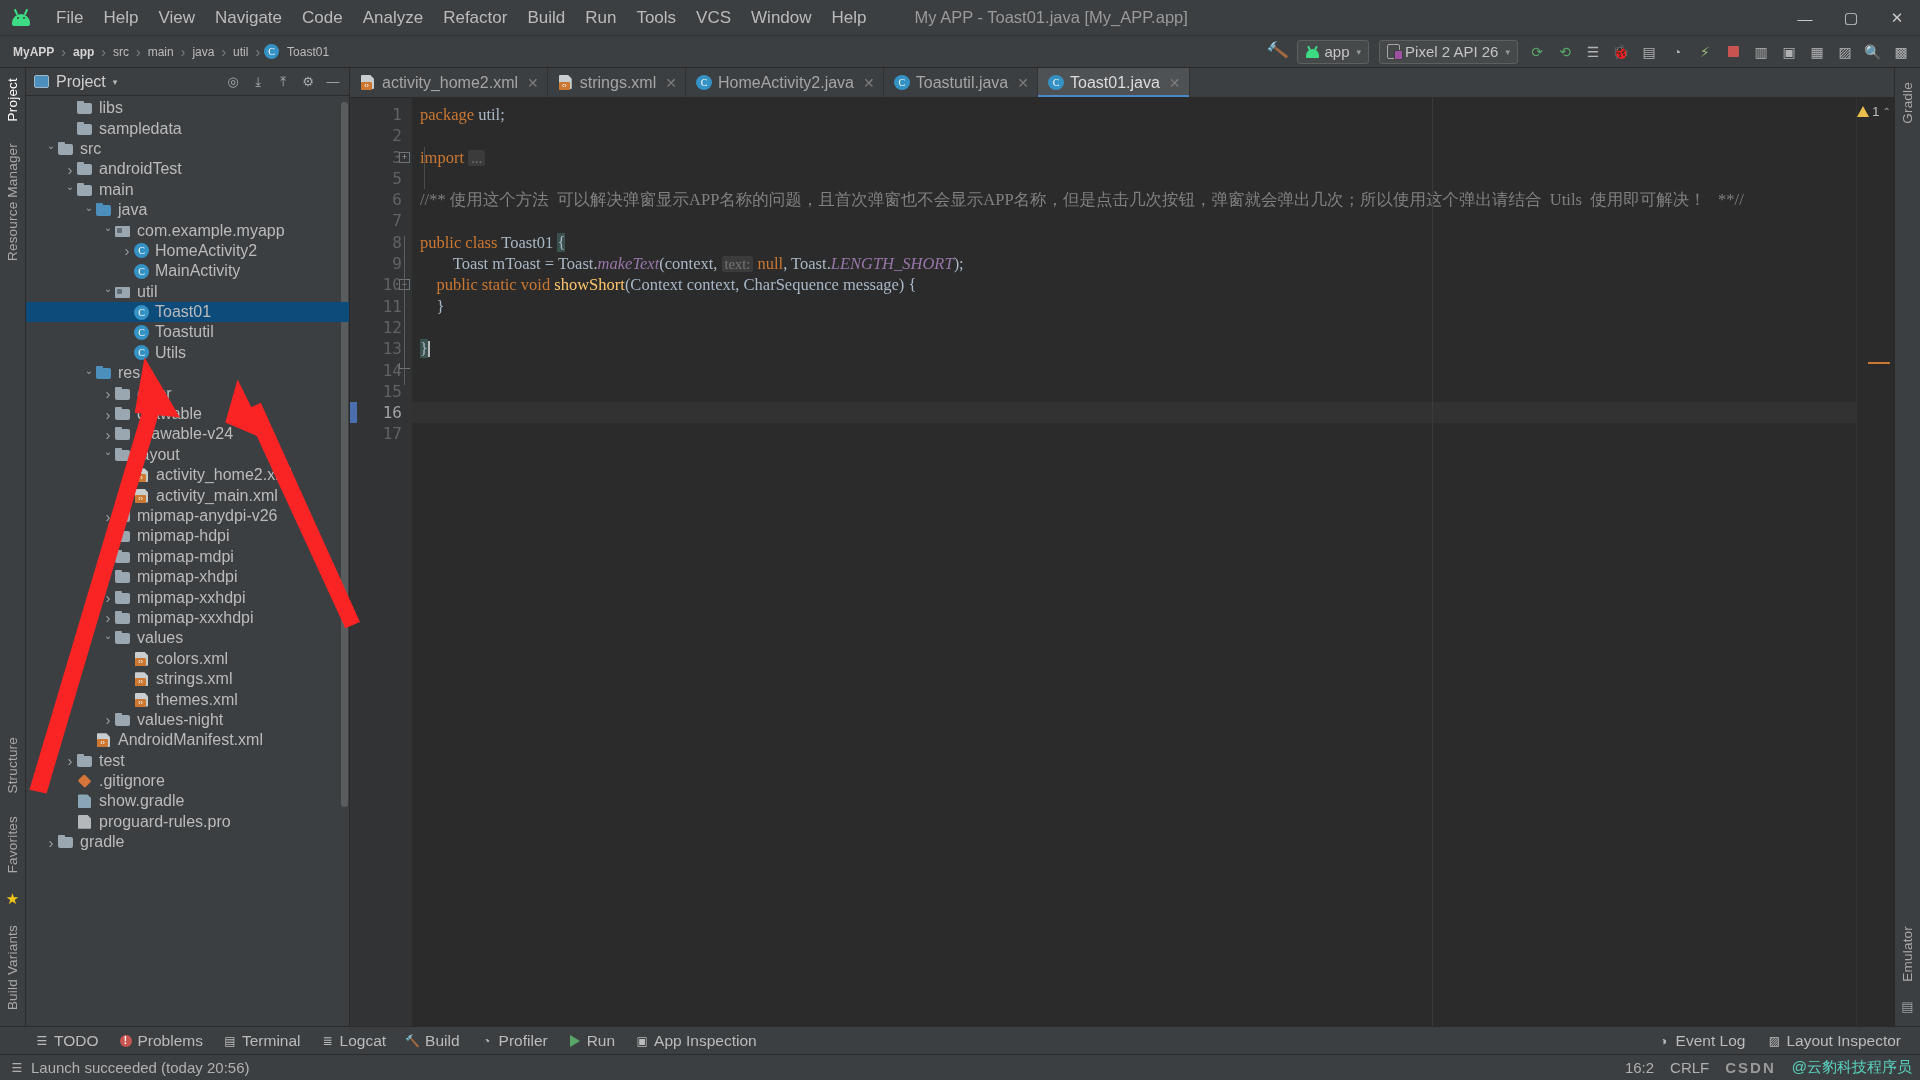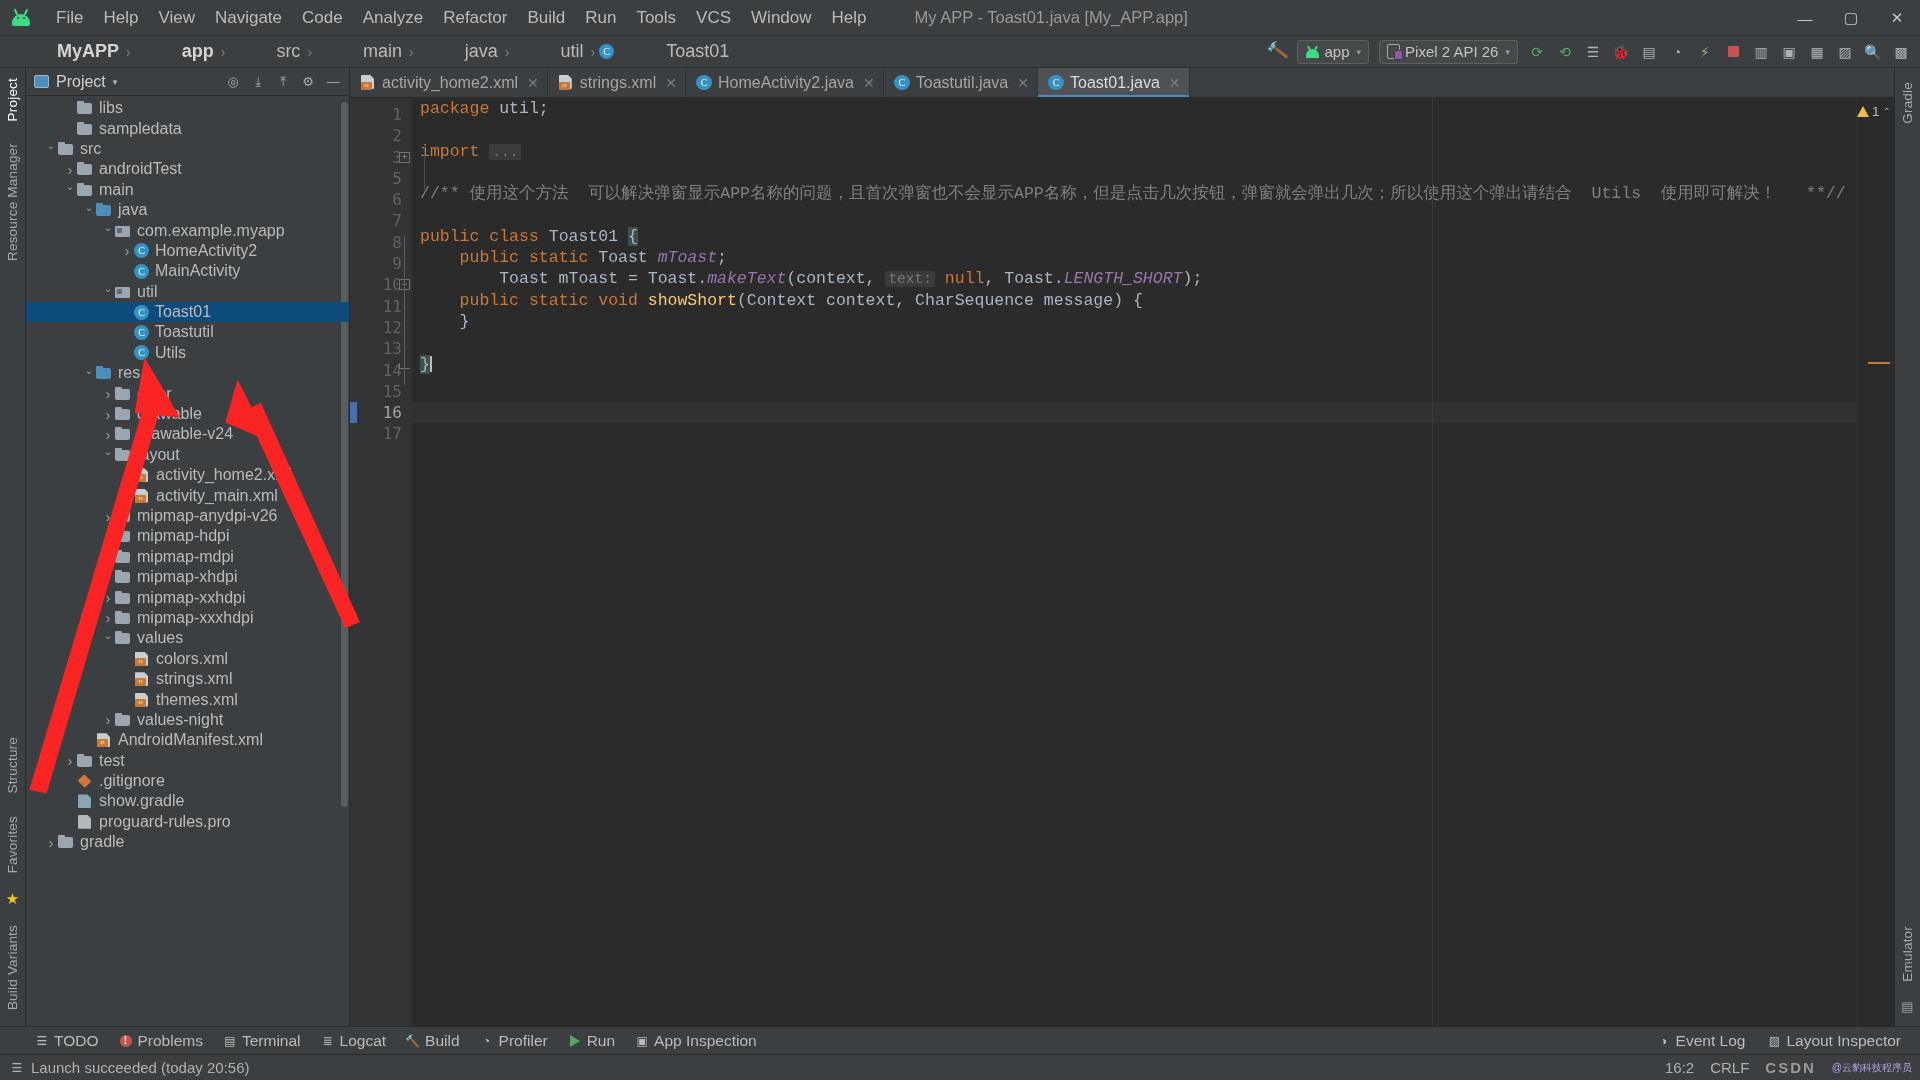--- a/index.html
+++ b/index.html
@@ -68,21 +68,21 @@
   
   .navbar {
     height: 32px; flex: 0 0 32px;
     background: #3c3f41;
     display: flex; align-items: center;
     padding: 0 6px 0 10px;
     border-bottom: 1px solid #2b2b2b;
   }
   .crumbs { display: flex; align-items: center; flex: 0 0 auto; }
   .crumb {
-    color: #bbbbbb; font-size: 18px; padding: 2px 3px; white-space: nowrap; margin-left: 44px;
+    color: #bbbbbb; font-size: 12px; padding: 2px 3px; white-space: nowrap;
   }
   .crumb.bold { font-weight: bold; color: #d4d4d4; }
   .crumb-sep { color: #808080; font-size: 14px; padding: 0 4px; }
   .crumb-icon {
     width: 15px; height: 15px; border-radius: 50%;
     background: #3592c4; color: #fff;
     font-size: 10px; display: inline-flex;
     align-items: center; justify-content: center;
     margin-right: 5px; font-family: "Liberation Serif", serif;
   }
@@ -306,22 +306,22 @@
   }
   .foldline {
     position: absolute; right: 7px; width: 1px; background: #5b5f61;
   }
   .gutter-marker {
     position: absolute; left: 0; width: 7px; height: 21px; background: #4b6eaf;
   }
 
   .code {
     flex: 1 1 auto; position: relative; background: #2b2b2b;
-    font-family: Liberation Mono, monospace;
-    font-size: 16.5px; overflow: hidden;
+    font-family: Liberation Serif, serif;
+    font-size: 16.5px; padding-top: 6px; overflow: hidden;
     min-width: 0;
   }
   .cl { height: 21.3px; line-height: 21.3px; white-space: pre; padding-left: 8px; }
   .kw { color: #cc7832; }
   .cmt { color: #808080; }
   .fn { color: #ffc66d; }
   .fld { color: #9876aa; font-style: italic; }
   .cst { color: #9876aa; font-style: italic; }
   .txt { color: #a9b7c6; }
   .hint {
@@ -399,21 +399,21 @@
     border-top: 1px solid #2b2b2b; font-size: 15px; color: #b0b0b0;
     position: relative;
   }
   .sb-left { display: flex; align-items: center; gap: 7px; }
   .sb-right { margin-left: auto; display: flex; align-items: center; gap: 16px; }
   .sb-item { white-space: nowrap; }
   .csdn {
     color: #9a9a9a; font-size: 15px; letter-spacing: 2px; font-weight: bold;
   }
   .watermark {
-    color: #c4b5fd; font-size: 10px; opacity: .85;
+    color: #5eead4; font-size: 15px; opacity: .85;
   }
 
   
   .arrows { position: absolute; inset: 0; pointer-events: none; }
 </style>
 </head>
 <body>
 
 <div class="app">
 
@@ -830,21 +830,20 @@
           </div>
         <div class="code" id="code">
             <div class="caret-line" style="top: 304.2px;"></div>
             <div class="cl"><span class="kw">package</span><span class="txt"> util</span><span class="txt">;</span></div>
             <div class="cl"></div>
             <div class="cl"><span class="kw">import</span><span class="txt"> </span><span class="hint">...</span></div>
             <div class="cl"></div>
             <div class="cl"><span class="cmt">//** 使用这个方法  可以解决弹窗显示APP名称的问题，且首次弹窗也不会显示APP名称，但是点击几次按钮，弹窗就会弹出几次；所以使用这个弹出请结合  Utils  使用即可解决！   **//</span></div>
             <div class="cl"></div>
             <div class="cl"><span class="kw">public class</span><span class="txt"> Toast01 </span><span class="txt brace-hl">{</span></div>
-            <div class="cl"><span class="txt">    </span><span class="kw">public static</span><span class="txt"> Toast </span><span class="fld">mToast</span><span class="txt">;</span></div>
             <div class="cl"><span class="txt">        Toast mToast = Toast.</span><span class="cst">makeText</span><span class="txt">(context, </span><span class="hint">text:</span><span class="txt"> </span><span class="kw">null</span><span class="txt">, Toast.</span><span class="cst">LENGTH_SHORT</span><span class="txt">);</span></div>
             <div class="cl"><span class="txt">    </span><span class="kw">public static void</span><span class="txt"> </span><span class="fn">showShort</span><span class="txt">(Context context, CharSequence message) {</span></div>
             <div class="cl"><span class="txt">    }</span></div>
             <div class="cl"></div>
             <div class="cl"><span class="txt brace-hl">}</span><span class="caret-bar"></span></div>
             <div class="cl"></div>
             <div class="indent-guide" style="left: 12px; top: 48.6px; height: 42.6px;"></div>
             <div class="right-margin" style="left: 1020px;"></div>
           </div>
         <div class="inspect-col">

